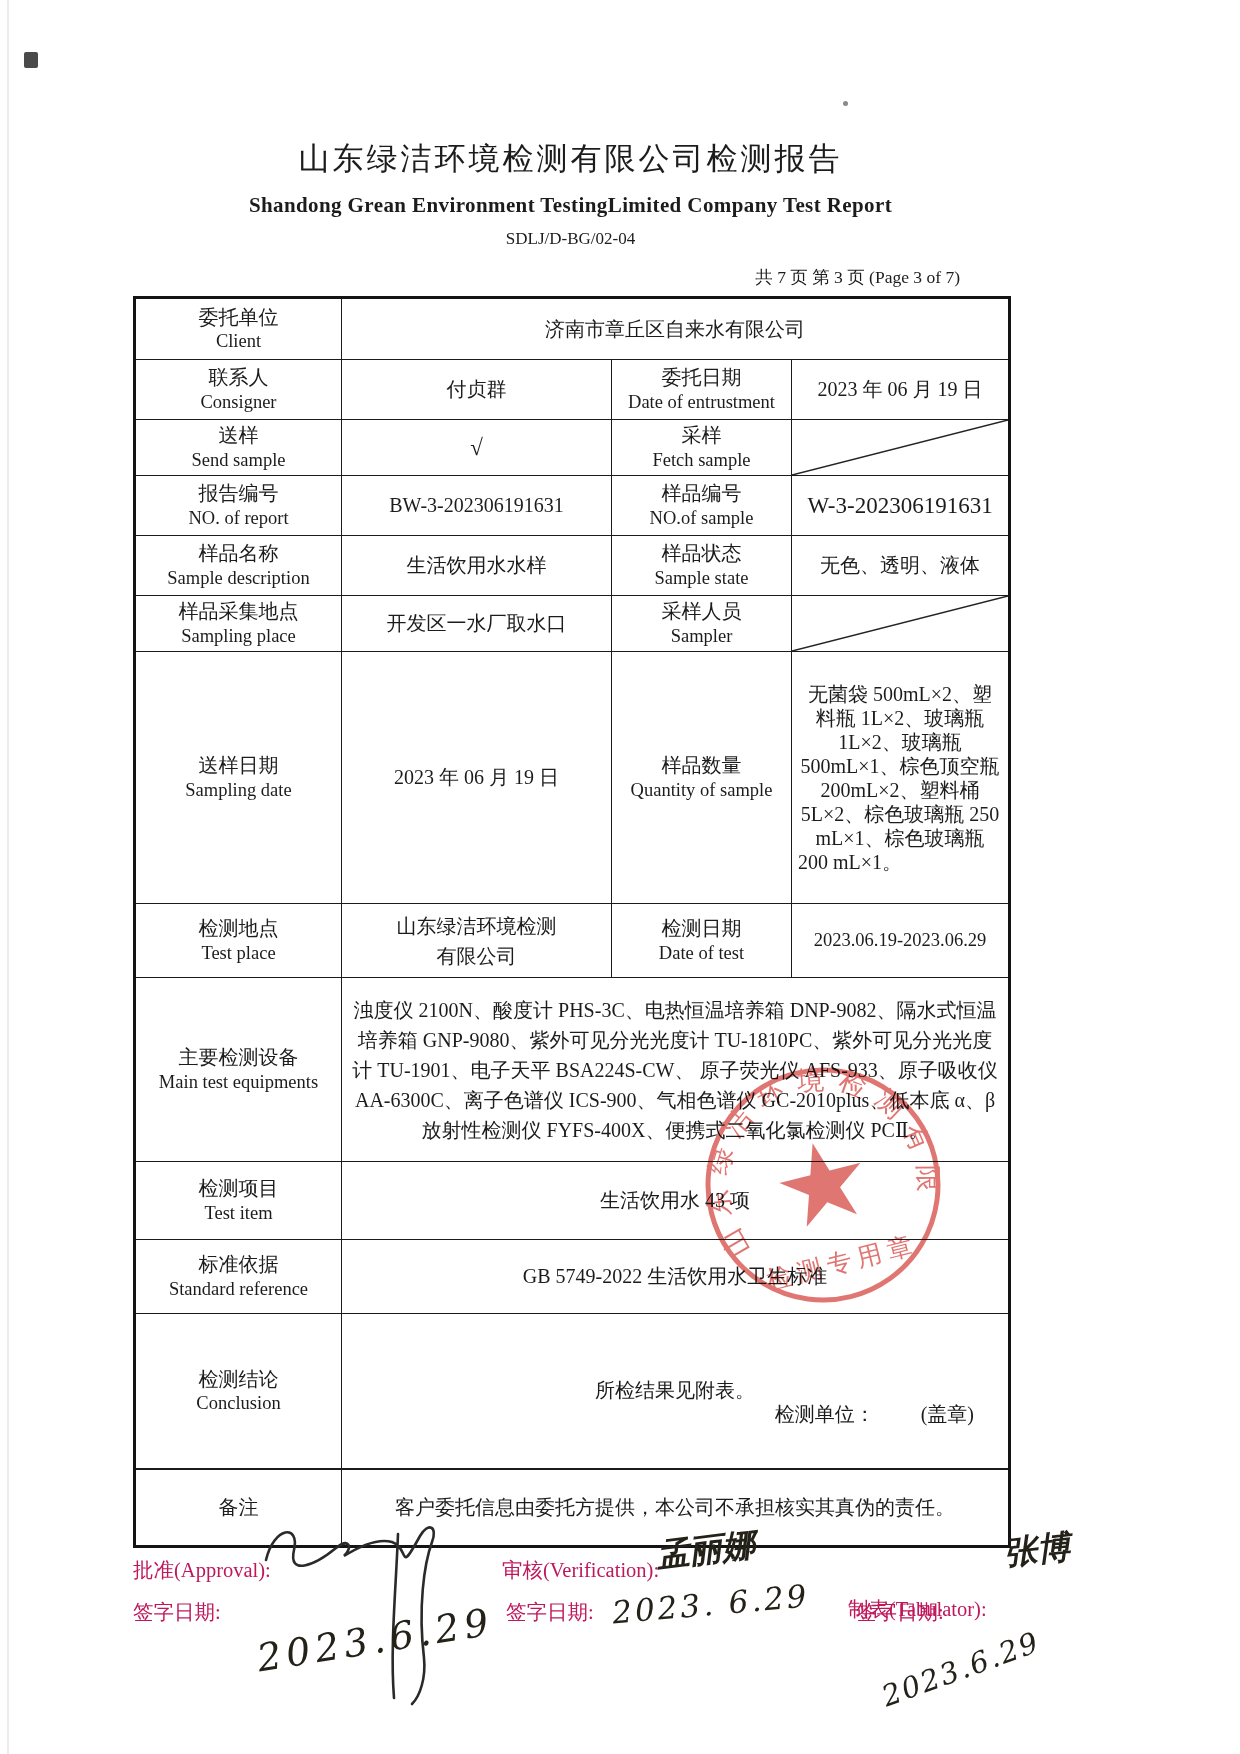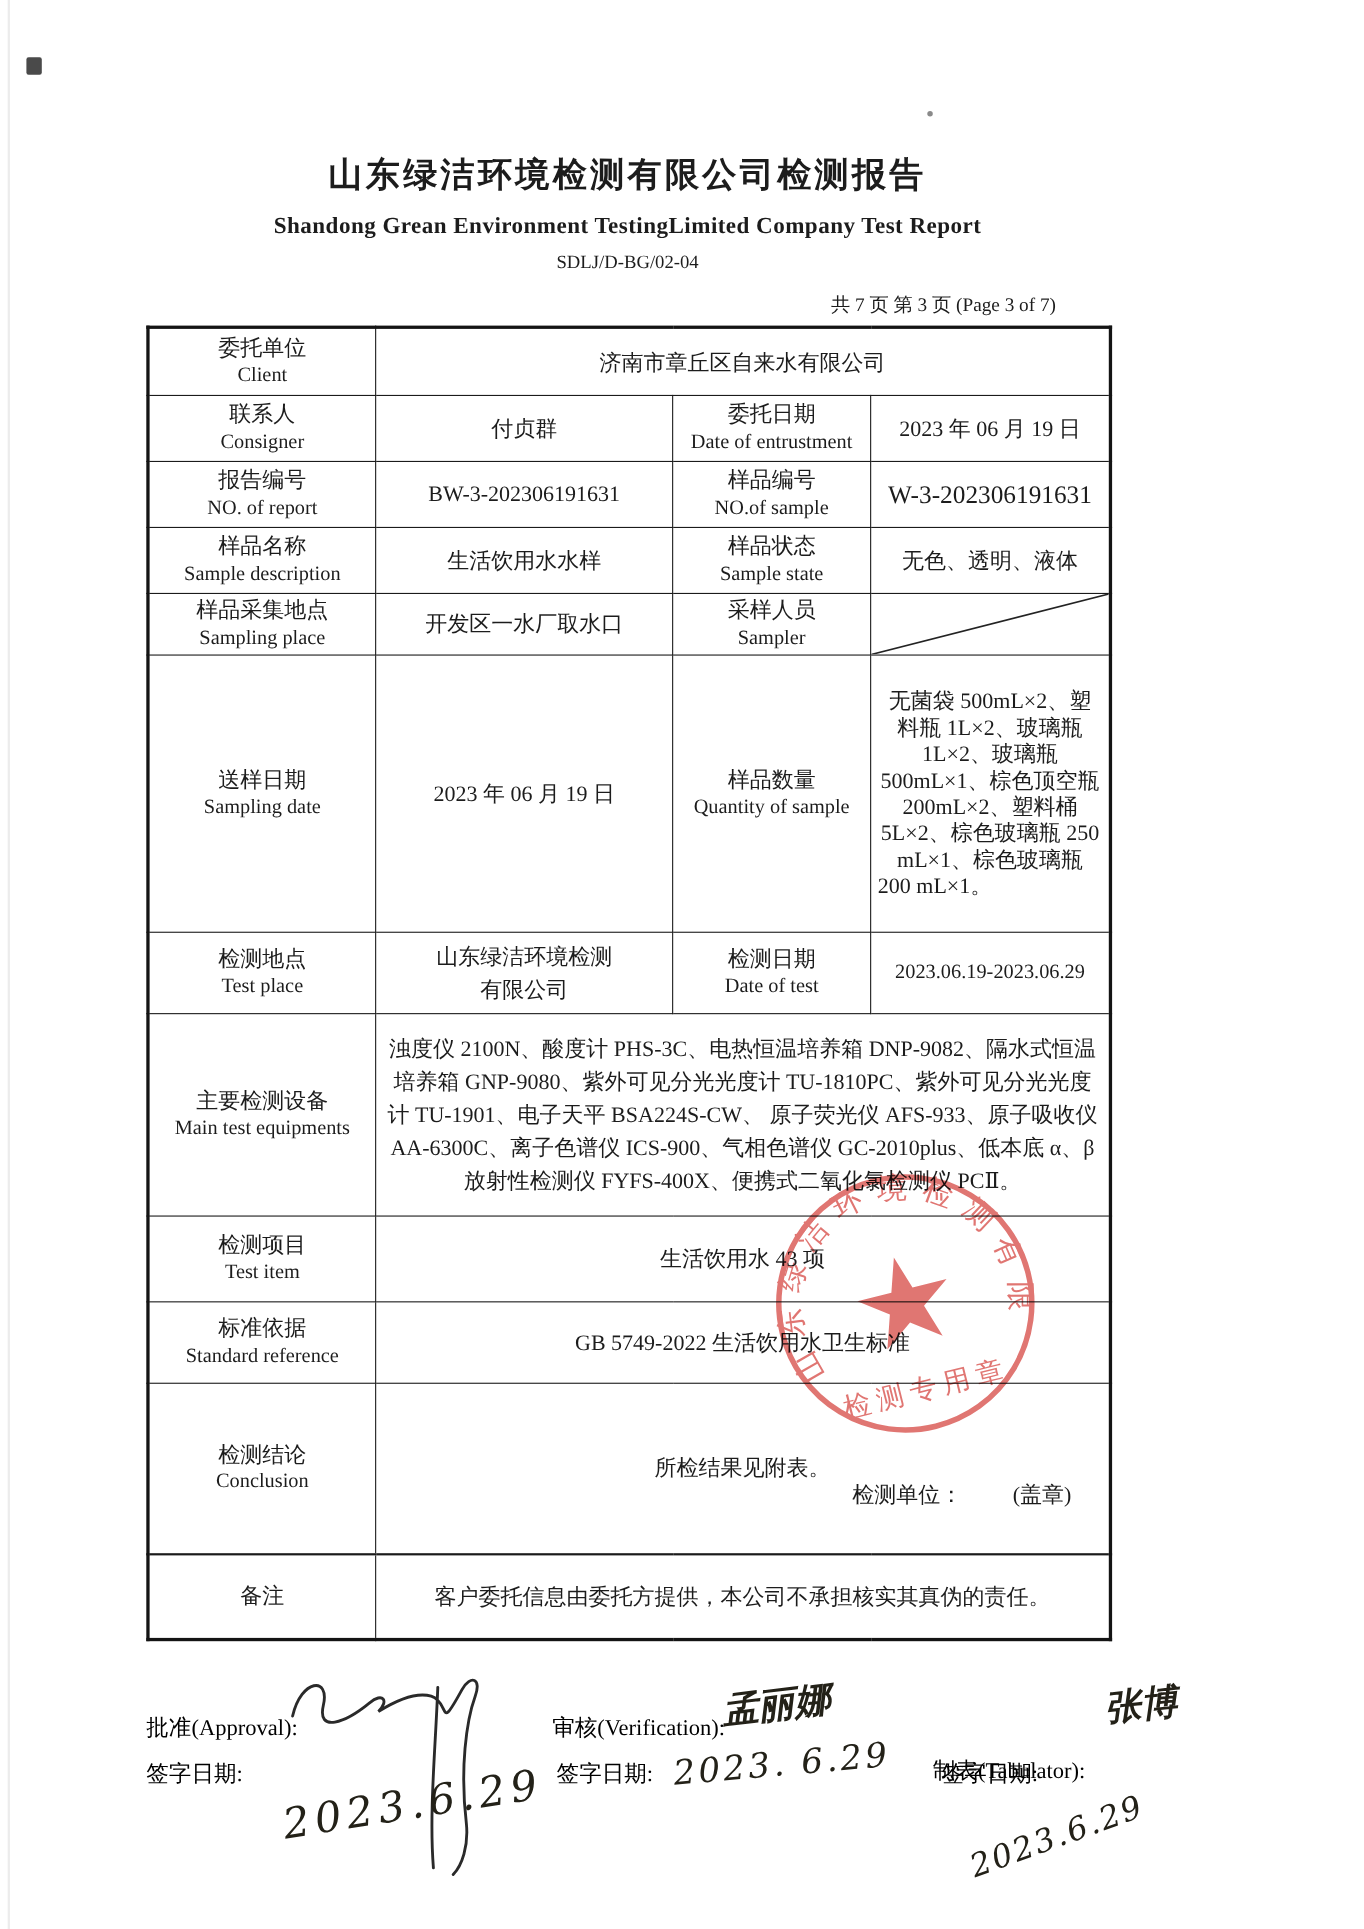--- a/index.html
+++ b/index.html
@@ -4,21 +4,21 @@
 <style>
   html,body{margin:0;padding:0;}
   body{background:#ffffff;}
   .page{position:relative;width:1240px;height:1754px;background:#ffffff;overflow:hidden;
         font-family:"Liberation Serif","DejaVu Serif",serif;color:#1c1c1c;}
   .edge{position:absolute;left:7px;top:0;width:2px;height:1754px;background:#ececec;}
   .mark1{position:absolute;left:24px;top:52px;width:14px;height:16px;background:#4a4a4a;border-radius:2px;}
   .mark2{position:absolute;left:843px;top:101px;width:5px;height:5px;background:#8a8a8a;border-radius:50%;}
 
   .hdr{position:absolute;left:133px;top:138px;width:875px;text-align:center;}
-  .title{font-size:31px;font-weight:bold;letter-spacing:3px;margin:0;}
+  .title{font-size:31px;font-weight:normal;letter-spacing:3px;margin:0;}
   .subtitle{font-size:21px;font-weight:bold;margin-top:13px;letter-spacing:.4px;}
   .doccode{font-size:17px;margin-top:11px;}
   .pageno{font-size:17.5px;margin-top:16px;text-align:right;padding-right:48px;}
 
   table.rpt{position:absolute;left:133px;top:296px;width:875px;border-collapse:collapse;
             table-layout:fixed;border:3px solid #141414;}
   table.rpt td{border:1.6px solid #1b1b1b;text-align:center;vertical-align:middle;
                font-size:20px;padding:2px 6px;overflow:hidden;}
   .lc .zh{font-size:20px;line-height:1.32;}
   .lc .en{font-size:18.5px;line-height:1.28;}
@@ -36,21 +36,21 @@
            padding:8px 16px;}
   td.concl{vertical-align:top;text-align:left;padding:16px 10px 10px 30px;position:relative;}
   .unitline{position:absolute;right:34px;bottom:40px;font-size:20px;}
   .unitline .gap{display:inline-block;width:46px;}
   td.remarkv{text-align:left;padding-left:26px;}
   .check{font-size:23px;}
 
   .stamp{position:absolute;left:698px;top:1060px;transform:rotate(-14deg);
          opacity:.8;mix-blend-mode:multiply;}
 
-  .ft{position:absolute;font-size:20.5px;color:#000000;}
+  .ft{position:absolute;font-size:20.5px;color:#be185d;}
   .hw{position:absolute;font-family:"DejaVu Serif","Liberation Serif",serif;
       font-style:italic;color:#232118;white-space:nowrap;}
   .sig-svg{position:absolute;}
 </style>
 </head>
 <body>
 
 <div class="page">
   <div class="edge"></div>
   <div class="mark1"></div>
@@ -83,20 +83,36 @@
         <div class="zh">联系人</div>
         <div class="en">Consigner</div>
       </td>
       <td>付贞群</td>
       <td class="lc">
         <div class="zh">委托日期</div>
         <div class="en">Date of entrustment</div>
       </td>
       <td>2023 年 06 月 19 日</td>
     </tr>
+    <tr class="r3">
+      <td class="lc">
+        <div class="zh">送样</div>
+        <div class="en">Send sample</div>
+      </td>
+      <td><span class="check">√</span></td>
+      <td class="lc">
+        <div class="zh">采样</div>
+        <div class="en">Fetch sample</div>
+      </td>
+      <td class="diag">
+        <svg viewBox="0 0 100 100" preserveAspectRatio="none">
+              <line x1="0" y1="100" x2="100" y2="0" stroke="#232323" stroke-width="1.5" vector-effect="non-scaling-stroke"></line>
+            </svg>
+      </td>
+    </tr>
     <tr class="r4">
       <td class="lc">
         <div class="zh">报告编号</div>
         <div class="en">NO. of report</div>
       </td>
       <td>BW-3-202306191631</td>
       <td class="lc">
         <div class="zh">样品编号</div>
         <div class="en">NO.of sample</div>
       </td>

